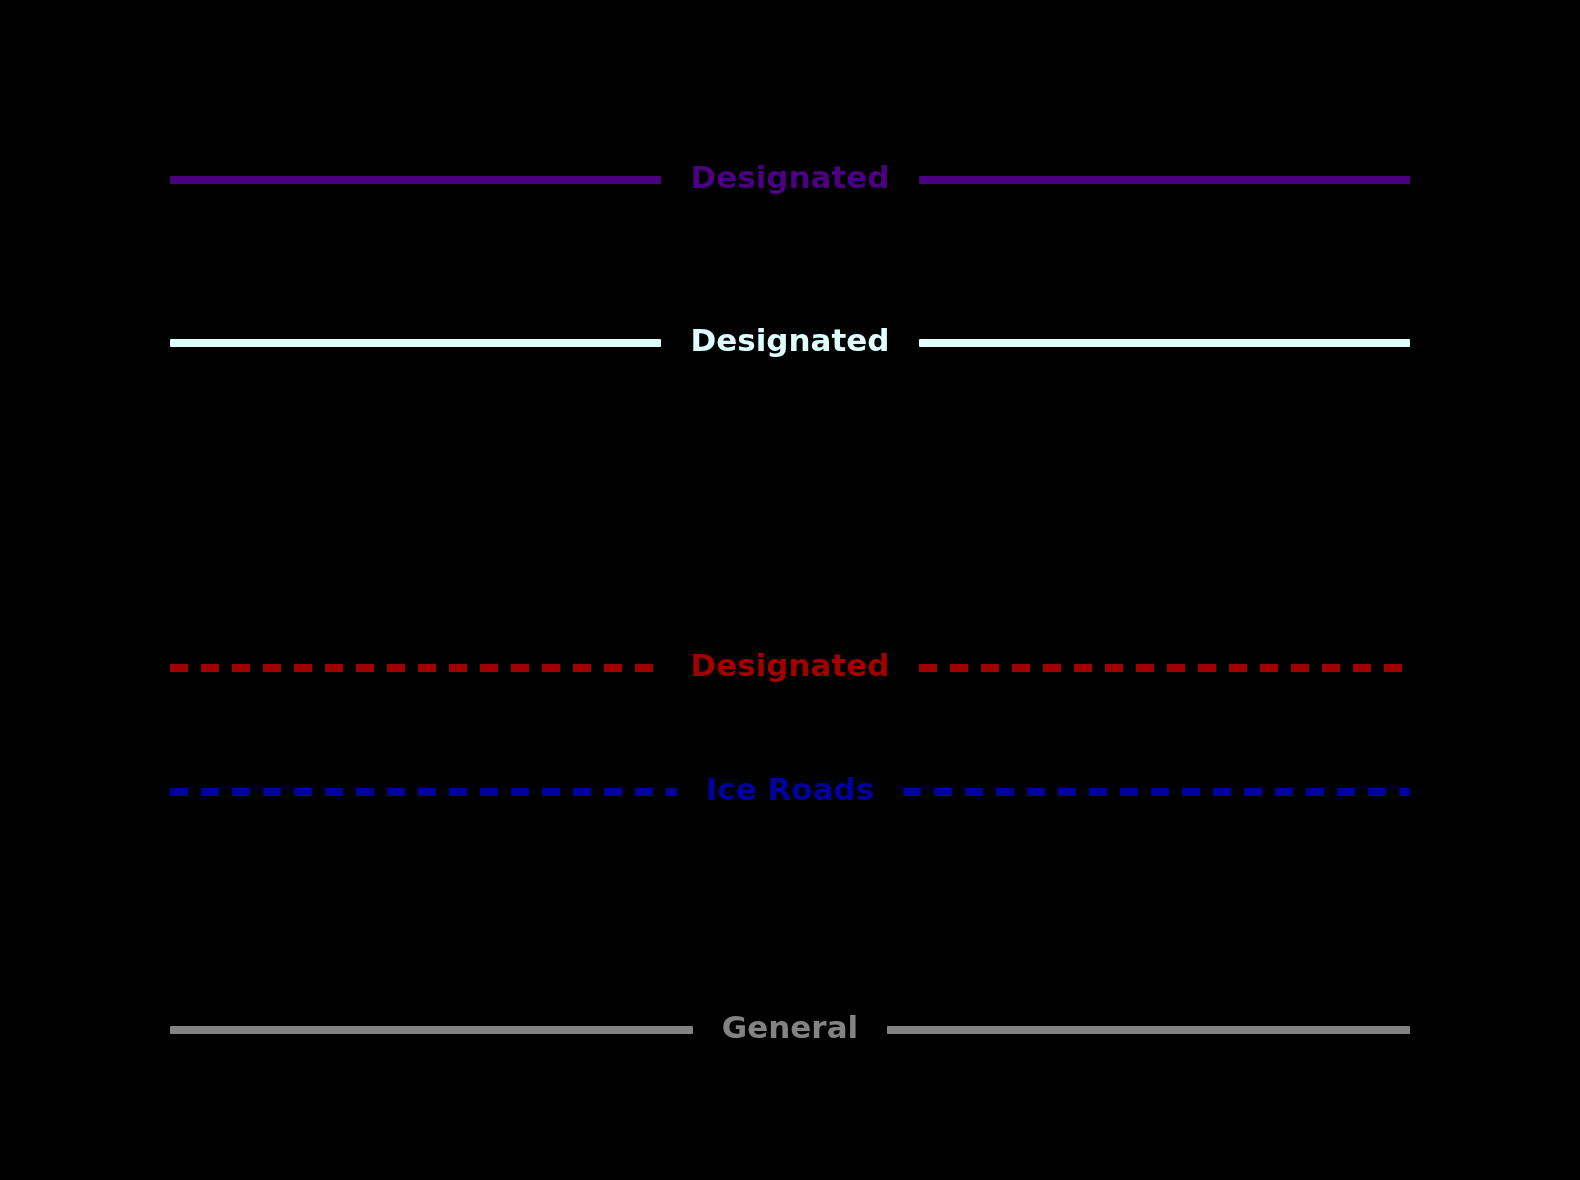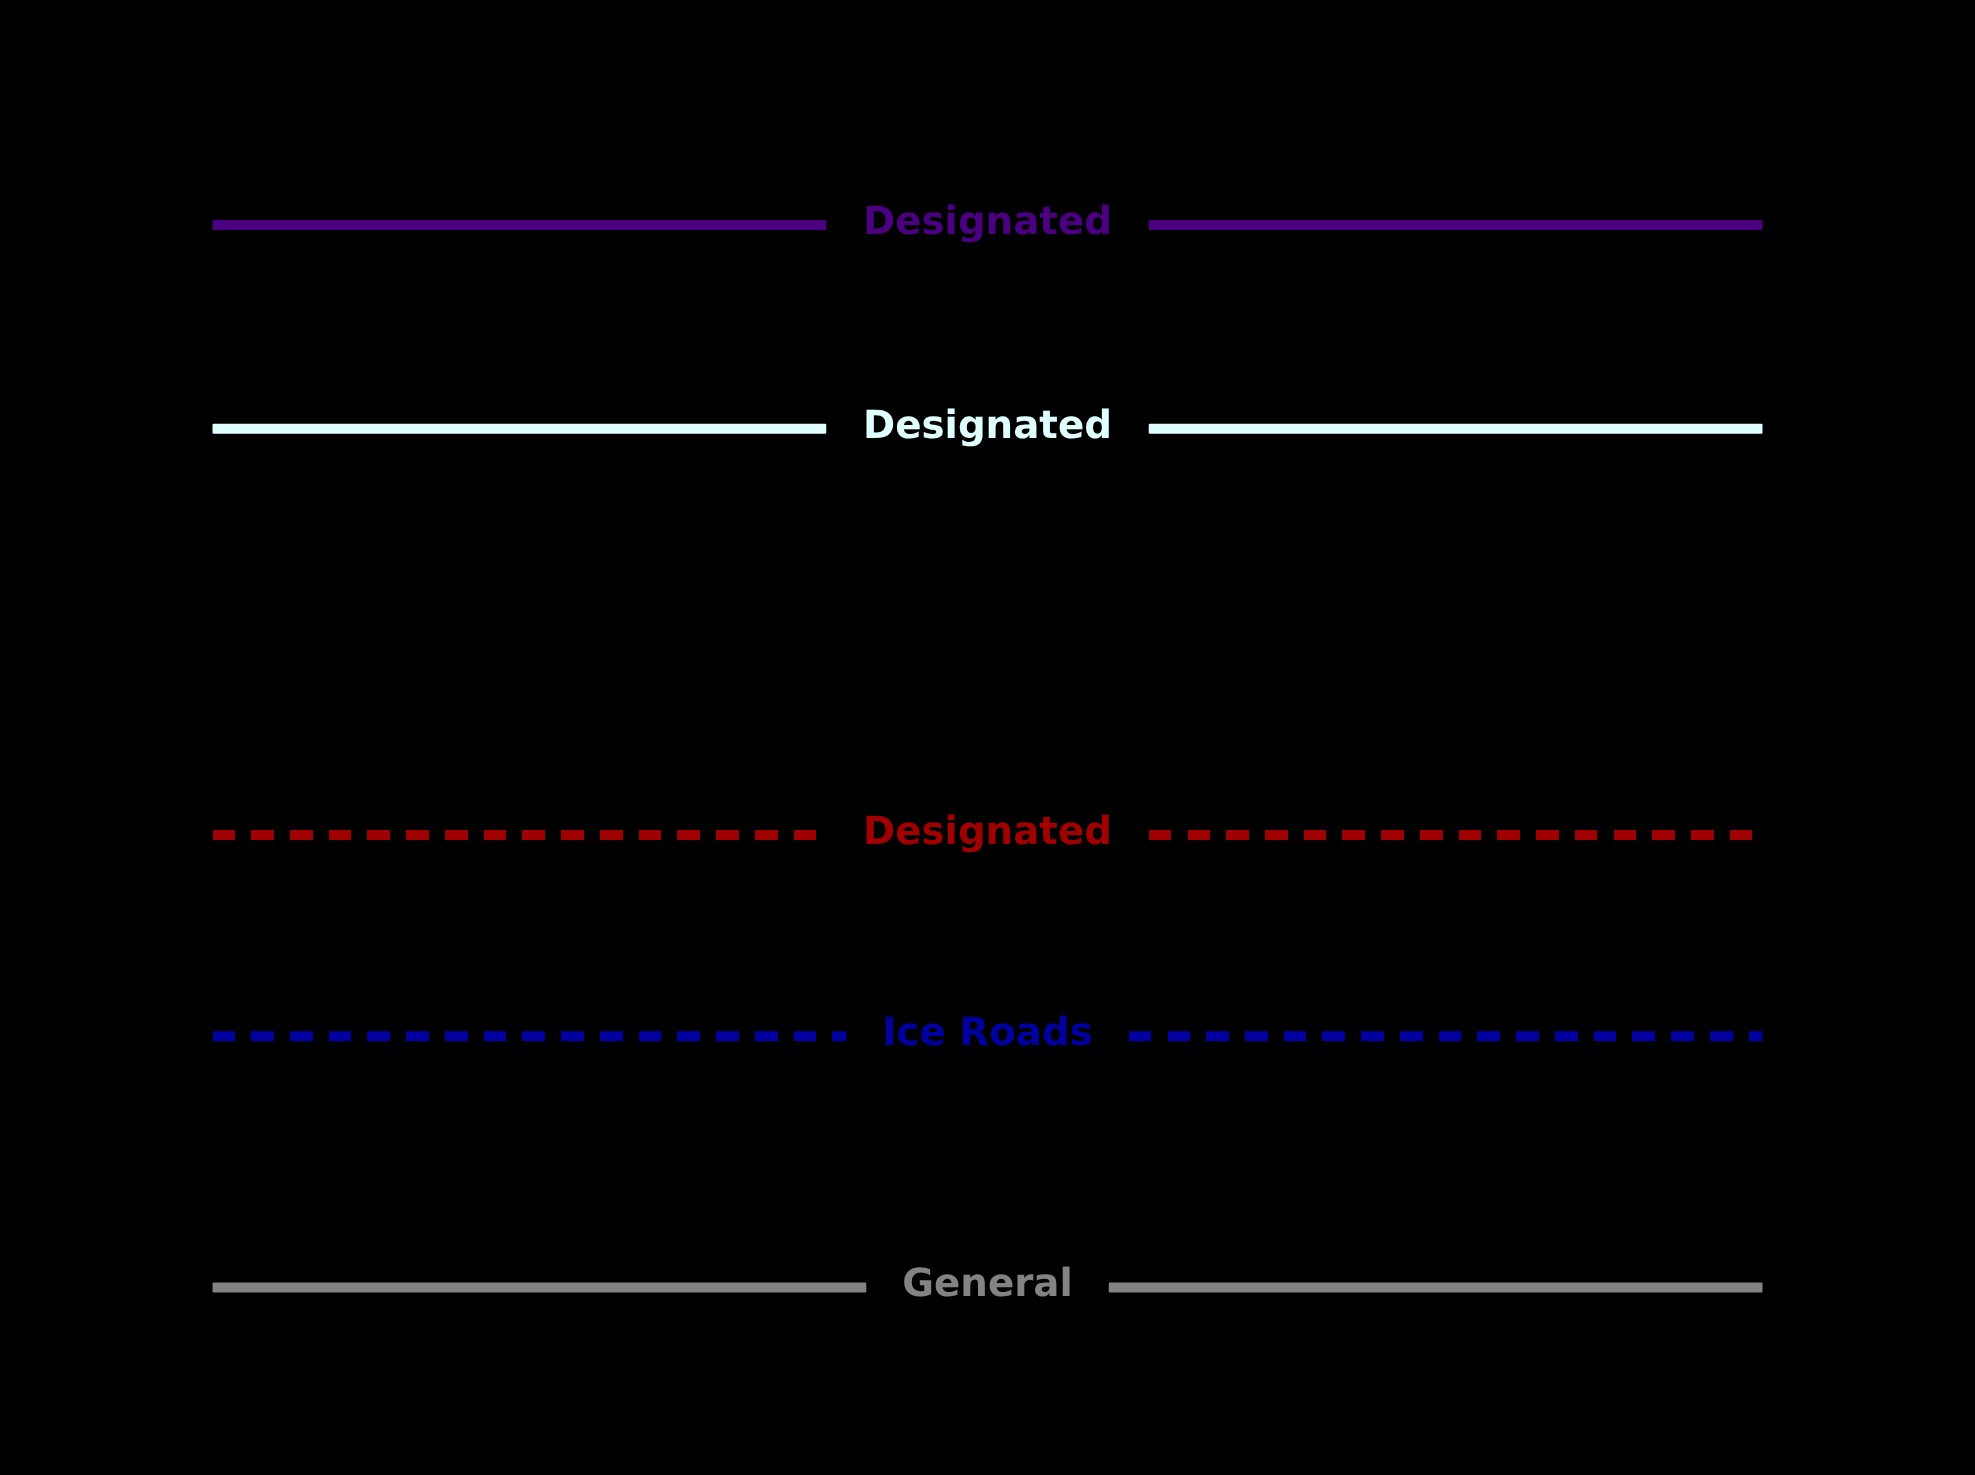--- a/index.html
+++ b/index.html
@@ -67,21 +67,21 @@
     <div class="legend-line"></div>
   </div>
 
 
   <div class="legend-row dashed" style="--c: #A00000; top: 645px;">
     <div class="legend-line"></div>
     <div class="legend-label">Designated</div>
     <div class="legend-line"></div>
   </div>
 
-  <div class="legend-row dashed" style="--c: #0000A0; top: 806px; justify-content: space-between;">
+  <div class="legend-row dashed" style="--c: #0000A0; top: 769px; justify-content: space-between;">
     <div class="legend-line"></div>
     <div class="legend-label">Ice Roads</div>
     <div class="legend-line"></div>
   </div>
 
   <div class="legend-row" style="--c: #838383; top: 971px; margin-top: 36px;">
     <div class="legend-line"></div>
     <div class="legend-label">General</div>
     <div class="legend-line"></div>
   </div>

